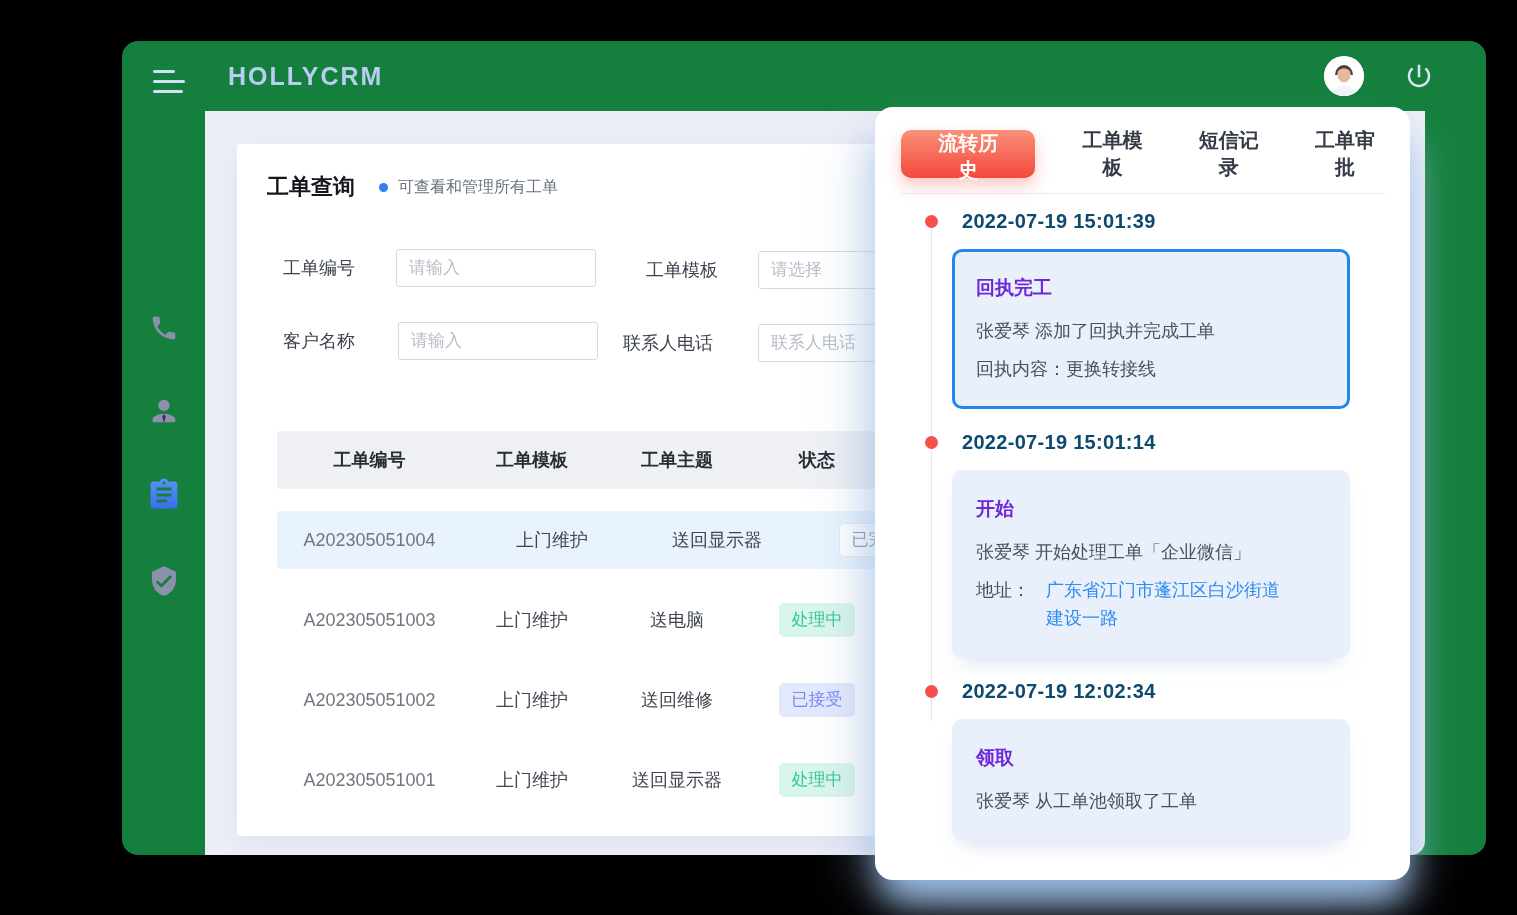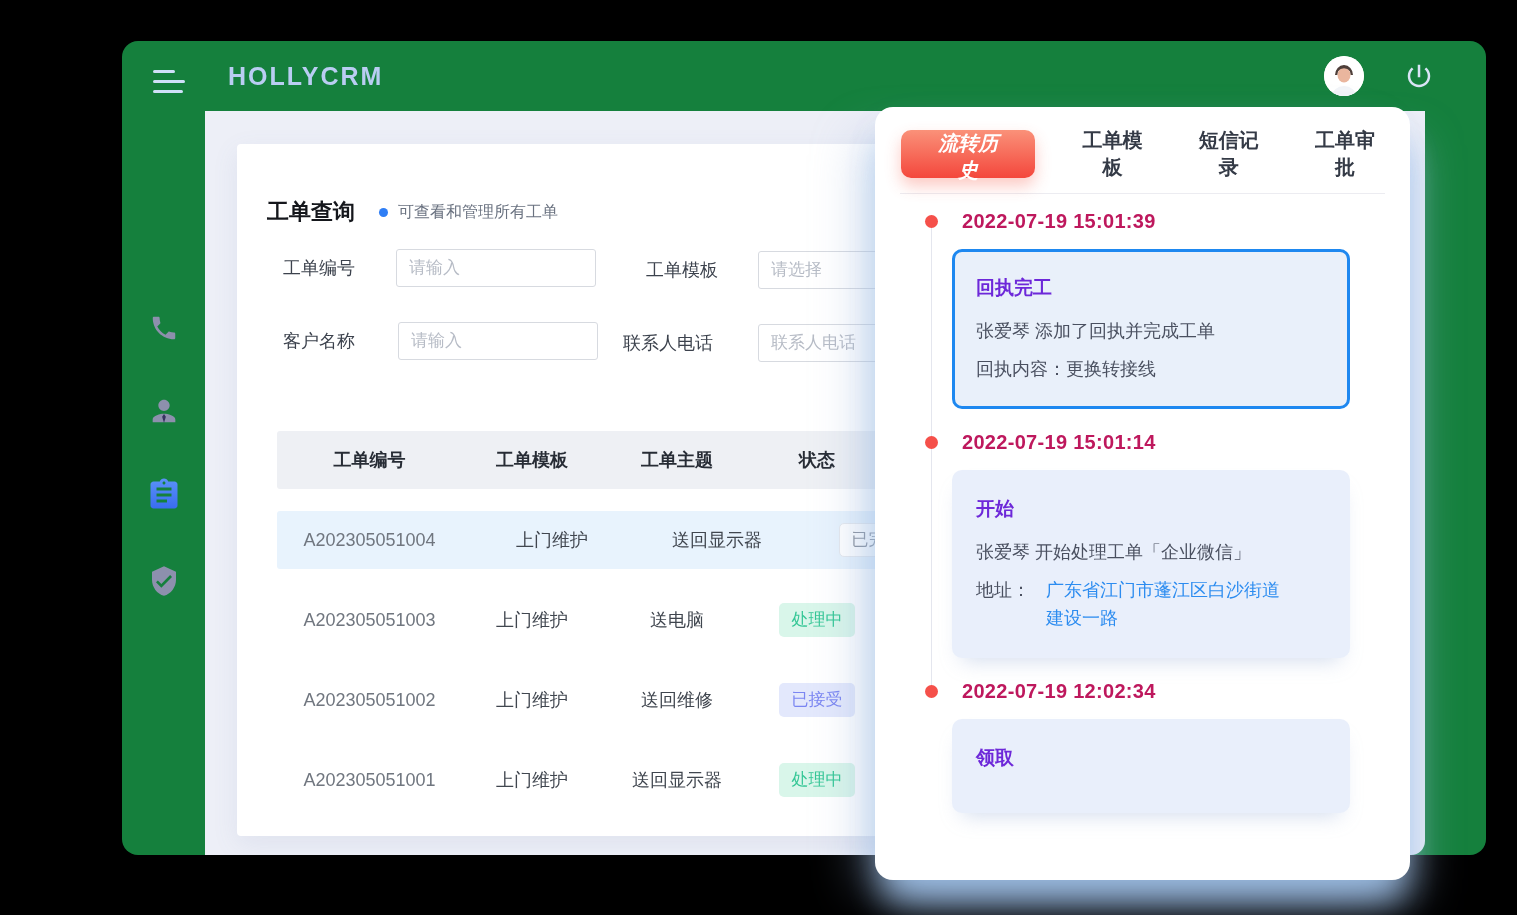--- a/index.html
+++ b/index.html
@@ -43,21 +43,21 @@
   
   .content {
     position:absolute; left:83px; top:70px; width:1220px; height:744px;
     background:#edeff7; border-radius:0 0 14px 0; overflow:hidden;
   }
   .main-card {
     position:absolute; left:32px; top:33px; width:1156px; height:692px;
     background:#fff; border-radius:4px;
     box-shadow:0 8px 26px rgba(100,120,170,.10);
   }
-  .card-head { position:absolute; left:30px; top:28px; display:flex; align-items:center;margin-top:25px; }
+  .card-head { position:absolute; left:30px; top:28px; display:flex; align-items:center; }
   .page-title { font-size:22px; font-weight:bold; color:#15171c; }
   .subtitle-dot { width:9px; height:9px; border-radius:50%; background:#2f7ef5; margin:0 10px 0 24px; }
   .page-subtitle { font-size:16px; color:#6a7280; }
 
   
   .query-form { position:absolute; left:0; top:0; width:100%; }
   .f-label { position:absolute; font-size:18px; color:#3c424d; height:38px; line-height:38px; }
   .f-input {
     position:absolute; width:200px; height:38px; border:1px solid #d7dae0; border-radius:3px;
     padding:0 12px; font-size:17px; color:#333; background:#fff; outline:none;
@@ -103,34 +103,33 @@
                -26px 20px 48px -10px rgba(150,175,215,.38),
                16px 26px 44px -10px rgba(165,195,235,.55);
   }
   .tabs { display:flex; align-items:center; gap:38px; padding:20px 26px 0 26px; }
   .tab-pill {
     height:48px; padding:0 28px; border-radius:10px; border:none; cursor:pointer;
     background:linear-gradient(180deg,#fa9179 0%,#f4473c 100%);
     color:#fff; font-size:20px; font-weight:bold;
     box-shadow:0 8px 16px rgba(244,80,60,.30);
     font-family:"Liberation Sans","DejaVu Sans",sans-serif;
-    font-style:italic;
   }
   .tab-plain { font-size:20px; font-weight:bold; color:#343a46; cursor:pointer; background:none; border:none;
     font-family:"Liberation Sans","DejaVu Sans",sans-serif; }
   .tab-divider { height:1px; background:#ececf1; margin:12px 25px 0 25px; }
 
   .timeline { position:relative; margin:16px 60px 0 50px; }
   .timeline::before {
     content:""; position:absolute; left:6px; top:14px; bottom:120px; width:1px; background:#e4e6ee;
   }
   .t-entry + .t-entry { margin-top:22px; }
   .time-row { position:relative; display:flex; align-items:center; }
   .t-dot { width:13px; height:13px; border-radius:50%; background:#f5504a; flex:none; }
-  .t-time { margin-left:24px; font-size:20px; color:#be185d; font-weight:bold; letter-spacing:.3px; }
+  .t-time { margin-left:24px; font-size:20px; color:#0c4a6e; font-weight:bold; letter-spacing:.3px; }
   .t-card {
     margin:16px 0 0 27px; background:#e9effb; border-radius:10px; padding:26px 24px;
     box-shadow:0 12px 20px -10px rgba(140,165,210,.40);
   }
   .t-card.hl { background:#e9f0fa; border:3px solid #1e88f0; padding:23px 21px; box-shadow:none; }
   .t-title { font-size:19px; font-weight:bold; color:#6d28d9; margin-bottom:16px; }
   .t-line { font-size:18px; color:#4a5060; line-height:28px; margin-top:10px; }
   .addr-row { display:flex; }
   .addr-label { flex:none; }
   .addr-link { color:#2c8cf0; cursor:pointer;margin-left:16px; }
@@ -314,19 +313,20 @@
         </div>
       </div>
 
       <div class="t-entry">
         <div class="time-row">
           <span class="t-dot"></span>
           <span class="t-time">2022-07-19 12:02:34</span>
         </div>
         <div class="t-card">
           <div class="t-title">领取</div>
+          <div class="t-line">张爱琴 从工单池领取了工单</div>
         </div>
       </div>
 
     </div>
   </div>
 
 </div>
 
 </body></html>

